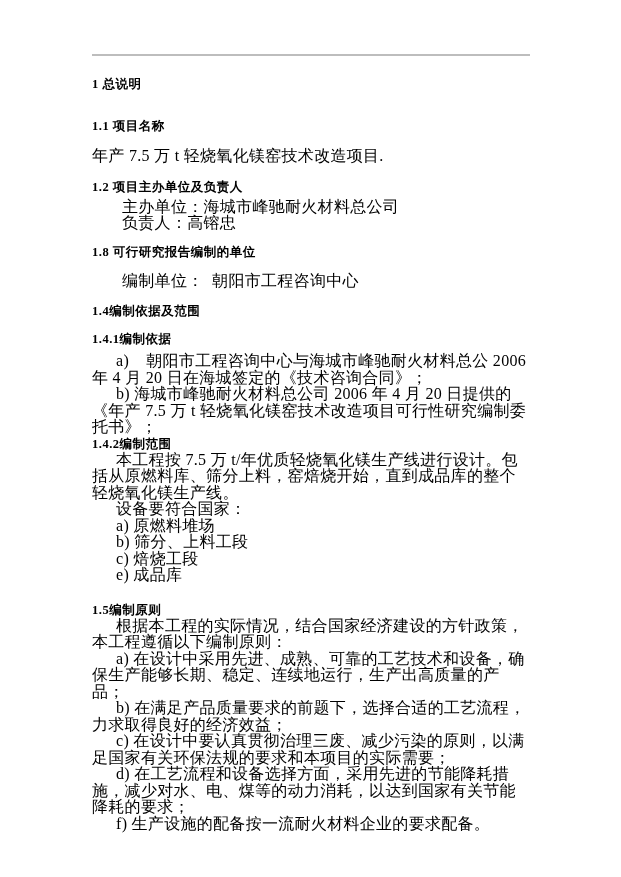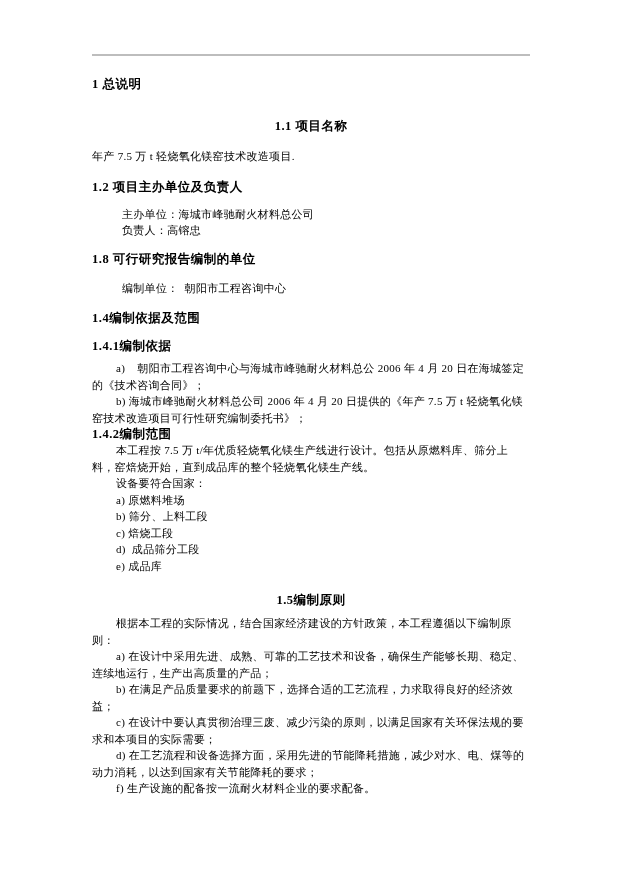--- a/index.html
+++ b/index.html
@@ -25,34 +25,34 @@
     padding:76px 91px 0 92px;
   }
   .h {
     font-weight:bold;
     font-size:12.5px;
     line-height:16px;
     white-space:pre-wrap;
     letter-spacing:0.5px;
   }
   .p {
-    font-size:11px;
+    font-size:16px;
     line-height:16.5px;
     white-space:pre-wrap;
     letter-spacing:0.3px;
   }
   .ind  { text-indent:24px; }   
   .pad  { padding-left:30px; }  
-  .mt26 { margin-top:26px;text-align:center; }
-  .mt18 { margin-top:18px;text-align:center; }
+  .mt26 { margin-top:26px; }
+  .mt18 { margin-top:18px; }
   .mt14 { margin-top:14px; }
   .mt13 { margin-top:13px; }
   .mt12 { margin-top:12px; }
-  .mt7  { margin-top:7px; }
-  .mt4  { margin-top:11px;font-family:Liberation Serif, serif; }
+  .mt7  { }
+  .mt4  { margin-top:4px;font-family:Liberation Serif, serif; }
   .mt1  { margin-top:6px; }
 </style>
 </head>
 <body>
 
 <div class="page">
 
   <div class="header-rule"></div>
 
   <div class="content">
@@ -74,21 +74,20 @@
     <div class="h mt12">1.4.1编制依据</div>
     <div class="p ind mt1">a)    朝阳市工程咨询中心与海城市峰驰耐火材料总公 2006 年 4 月 20 日在海城签定的《技术咨询合同》；</div>
     <div class="p ind">b) 海城市峰驰耐火材料总公司 2006 年 4 月 20 日提供的《年产 7.5 万 t 轻烧氧化镁窑技术改造项目可行性研究编制委托书》；</div>
 
     <div class="h">1.4.2编制范围</div>
     <div class="p ind">本工程按 7.5 万 t/年优质轻烧氧化镁生产线进行设计。包括从原燃料库、筛分上料，窑焙烧开始，直到成品库的整个轻烧氧化镁生产线。</div>
     <div class="p ind">设备要符合国家：</div>
     <div class="p ind">a) 原燃料堆场</div>
     <div class="p ind">b) 筛分、上料工段</div>
     <div class="p ind">c) 焙烧工段</div>
-    <div class="p ind">d)  成品筛分工段</div>
     <div class="p ind">e) 成品库</div>
 
     <div class="h mt18">1.5编制原则</div>
     <div class="p ind mt7">根据本工程的实际情况，结合国家经济建设的方针政策，本工程遵循以下编制原则：</div>
     <div class="p ind">a) 在设计中采用先进、成熟、可靠的工艺技术和设备，确保生产能够长期、稳定、连续地运行，生产出高质量的产品；</div>
     <div class="p ind">b) 在满足产品质量要求的前题下，选择合适的工艺流程，力求取得良好的经济效益；</div>
     <div class="p ind">c) 在设计中要认真贯彻治理三废、减少污染的原则，以满足国家有关环保法规的要求和本项目的实际需要；</div>
     <div class="p ind">d) 在工艺流程和设备选择方面，采用先进的节能降耗措施，减少对水、电、煤等的动力消耗，以达到国家有关节能降耗的要求；</div>
     <div class="p ind">f) 生产设施的配备按一流耐火材料企业的要求配备。</div>
 

